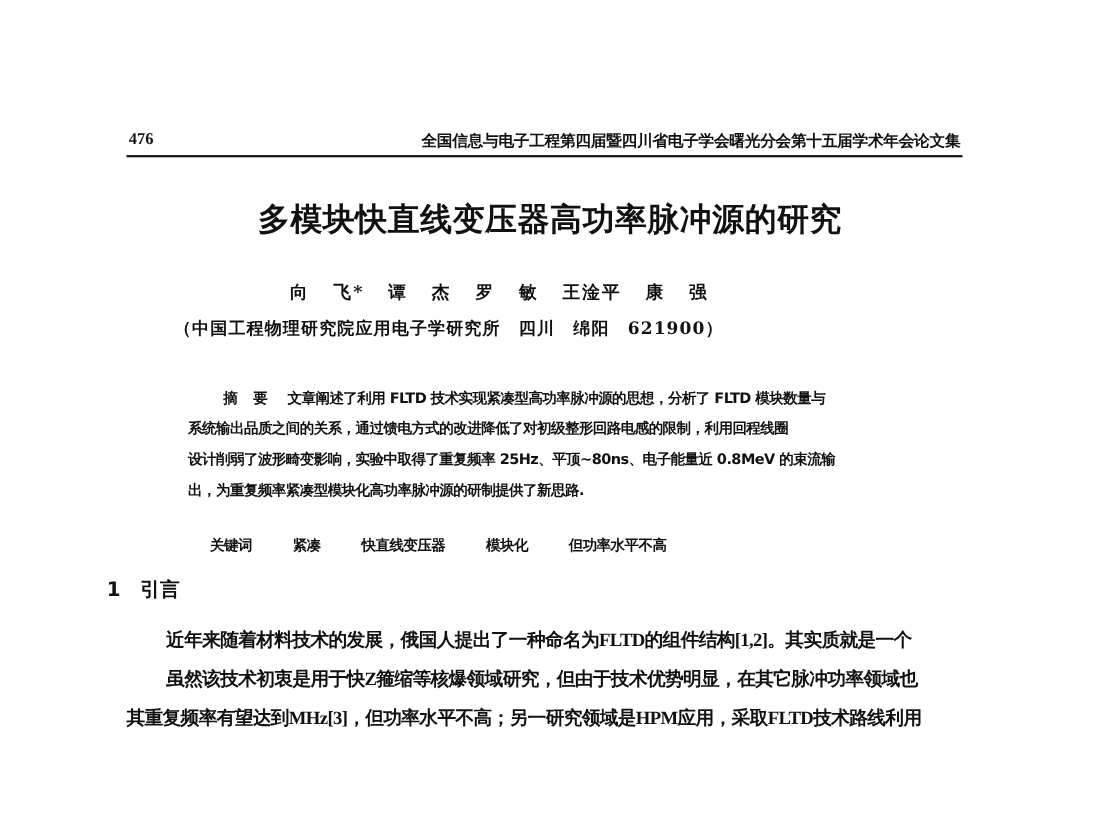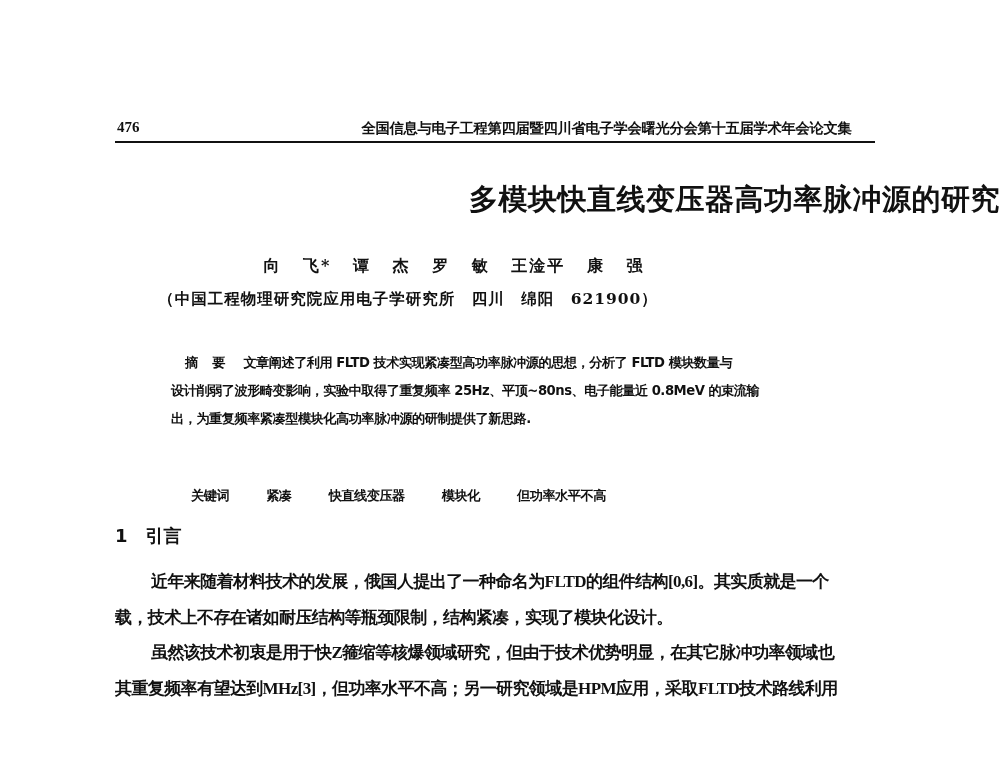--- a/index.html
+++ b/index.html
@@ -1,61 +1,61 @@
 <!DOCTYPE html>
 <html><head>
 <meta charset="utf-8">
 <style>
   html, body { margin: 0; padding: 0; background: #ffffff; }
   body { width: 1000px; height: 760px; position: relative; overflow: hidden; color: #111; font-family: "DejaVu Serif", serif; }
   .abs { position: absolute; white-space: nowrap; }
   .page-number { left: 117px; top: 119px; font-size: 15px; font-weight: bold; font-family: "Liberation Serif", serif; }
-  .running-header { left: 340px; top: 119px; width: 533px; font-size: 14.3px; font-weight: bold; letter-spacing: -0.3px; text-align: center; font-family: "DejaVu Sans", sans-serif; }
+  .running-header { left: 340px; top: 119px; width: 533px; font-size: 14.3px; font-weight: bold; letter-spacing: -0.3px; text-align: right; font-family: "DejaVu Sans", sans-serif; }
   .header-rule { left: 115px; top: 141px; width: 760px; height: 2px; background: #111; }
-  .title { left: 0; width: 1000px; top: 180px; text-align: right; font-size: 29px; font-weight: bold; font-family: "DejaVu Sans", sans-serif; letter-spacing: 0.5px; }
+  .title { left: 0; width: 1000px; top: 180px; text-align: center; font-size: 29px; font-weight: bold; font-family: "DejaVu Sans", sans-serif; letter-spacing: 0.5px; }
   .authors { left: 0; width: 908px; top: 256px; text-align: center; font-size: 16px; font-weight: bold; word-spacing: 14px; letter-spacing: 2px; }
   .affiliation { left: 0; width: 816px; top: 289px; text-align: center; font-size: 15.5px; font-weight: bold; letter-spacing: 1px; }
   .abstract { left: 171px; top: 349px; width: 665px; font-size: 13.2px; font-weight: bold; line-height: 28px; white-space: normal; font-family: "DejaVu Sans", sans-serif; letter-spacing: -0.5px; }
-  .abstract .label { letter-spacing: 14px; margin-left: 14px; margin-right: 4px; }
+  .abstract .label { letter-spacing: 14px; margin-left: 32px; margin-right: 4px; }
   .abstract .line { display: block; white-space: nowrap; }
   .keywords { left: 191px; top: 487px; font-size: 13.2px; font-weight: bold; font-family: "DejaVu Sans", sans-serif; letter-spacing: -0.5px; }
   .keywords span { margin-right: 33px; }
-  .section-heading { left: 115px; top: 524px; font-size: 18px; font-weight: bold; font-family: "DejaVu Sans", sans-serif; }
+  .section-heading { left: 97px; top: 524px; font-size: 18px; font-weight: bold; font-family: "DejaVu Sans", sans-serif; }
   .section-heading .num { margin-right: 18px; }
   .body-text { left: 115px; top: 564px; width: 760px; font-size: 17px; line-height: 35.5px; font-family: "Liberation Serif", serif; font-weight: bold; letter-spacing: -0.6px; }
   .body-text .line { display: block; white-space: nowrap; }
   .body-text .indent { padding-left: 36px; }
 </style>
 </head>
 <body>
 
 <div class="abs page-number">476</div>
 <div class="abs running-header">全国信息与电子工程第四届暨四川省电子学会曙光分会第十五届学术年会论文集</div>
 <div class="abs header-rule"></div>
 
 <div class="abs title">多模块快直线变压器高功率脉冲源的研究</div>
 <div class="abs authors">向 飞* 谭 杰 罗 敏 王淦平 康 强</div>
 <div class="abs affiliation">（中国工程物理研究院应用电子学研究所　四川　绵阳　621900）</div>
 
 <div class="abs abstract">
   <span class="line"><span class="label">摘要</span><span>文章阐述了利用 FLTD 技术实现紧凑型高功率脉冲源的思想，分析了 FLTD 模块数量与</span></span>
+  <span class="line">系统输出品质之间的关系，通过馈电方式的改进降低了对初级整形回路电感的限制，利用回程线圈</span>
   <span class="line">设计削弱了波形畸变影响，实验中取得了重复频率 25Hz、平顶~80ns、电子能量近 0.8MeV 的束流输</span>
   <span class="line">出，为重复频率紧凑型模块化高功率脉冲源的研制提供了新思路.</span>
 </div>
 
 <div class="abs keywords">
   <span>关键词</span>
   <span>紧凑</span>
   <span>快直线变压器</span>
   <span>模块化</span>
   <span>但功率水平不高</span>
 </div>
 
 <div class="abs section-heading">
   <span class="num">1</span><span>引言</span>
 </div>
 
 <div class="abs body-text">
-  <span class="line indent">近年来随着材料技术的发展，俄国人提出了一种命名为FLTD的组件结构[0,6]。其实质就是一个</span>
-  <span class="line">载，技术上不存在诸如耐压结构等瓶颈限制，结构紧凑，实现了模块化设计。</span>
+  <span class="line indent">近年来随着材料技术的发展，俄国人提出了一种命名为FLTD的组件结构[1,2]。其实质就是一个</span>
   <span class="line indent">虽然该技术初衷是用于快Z箍缩等核爆领域研究，但由于技术优势明显，在其它脉冲功率领域也</span>
   <span class="line">其重复频率有望达到MHz[3]，但功率水平不高；另一研究领域是HPM应用，采取FLTD技术路线利用</span>
 </div>
 
 </body></html>

